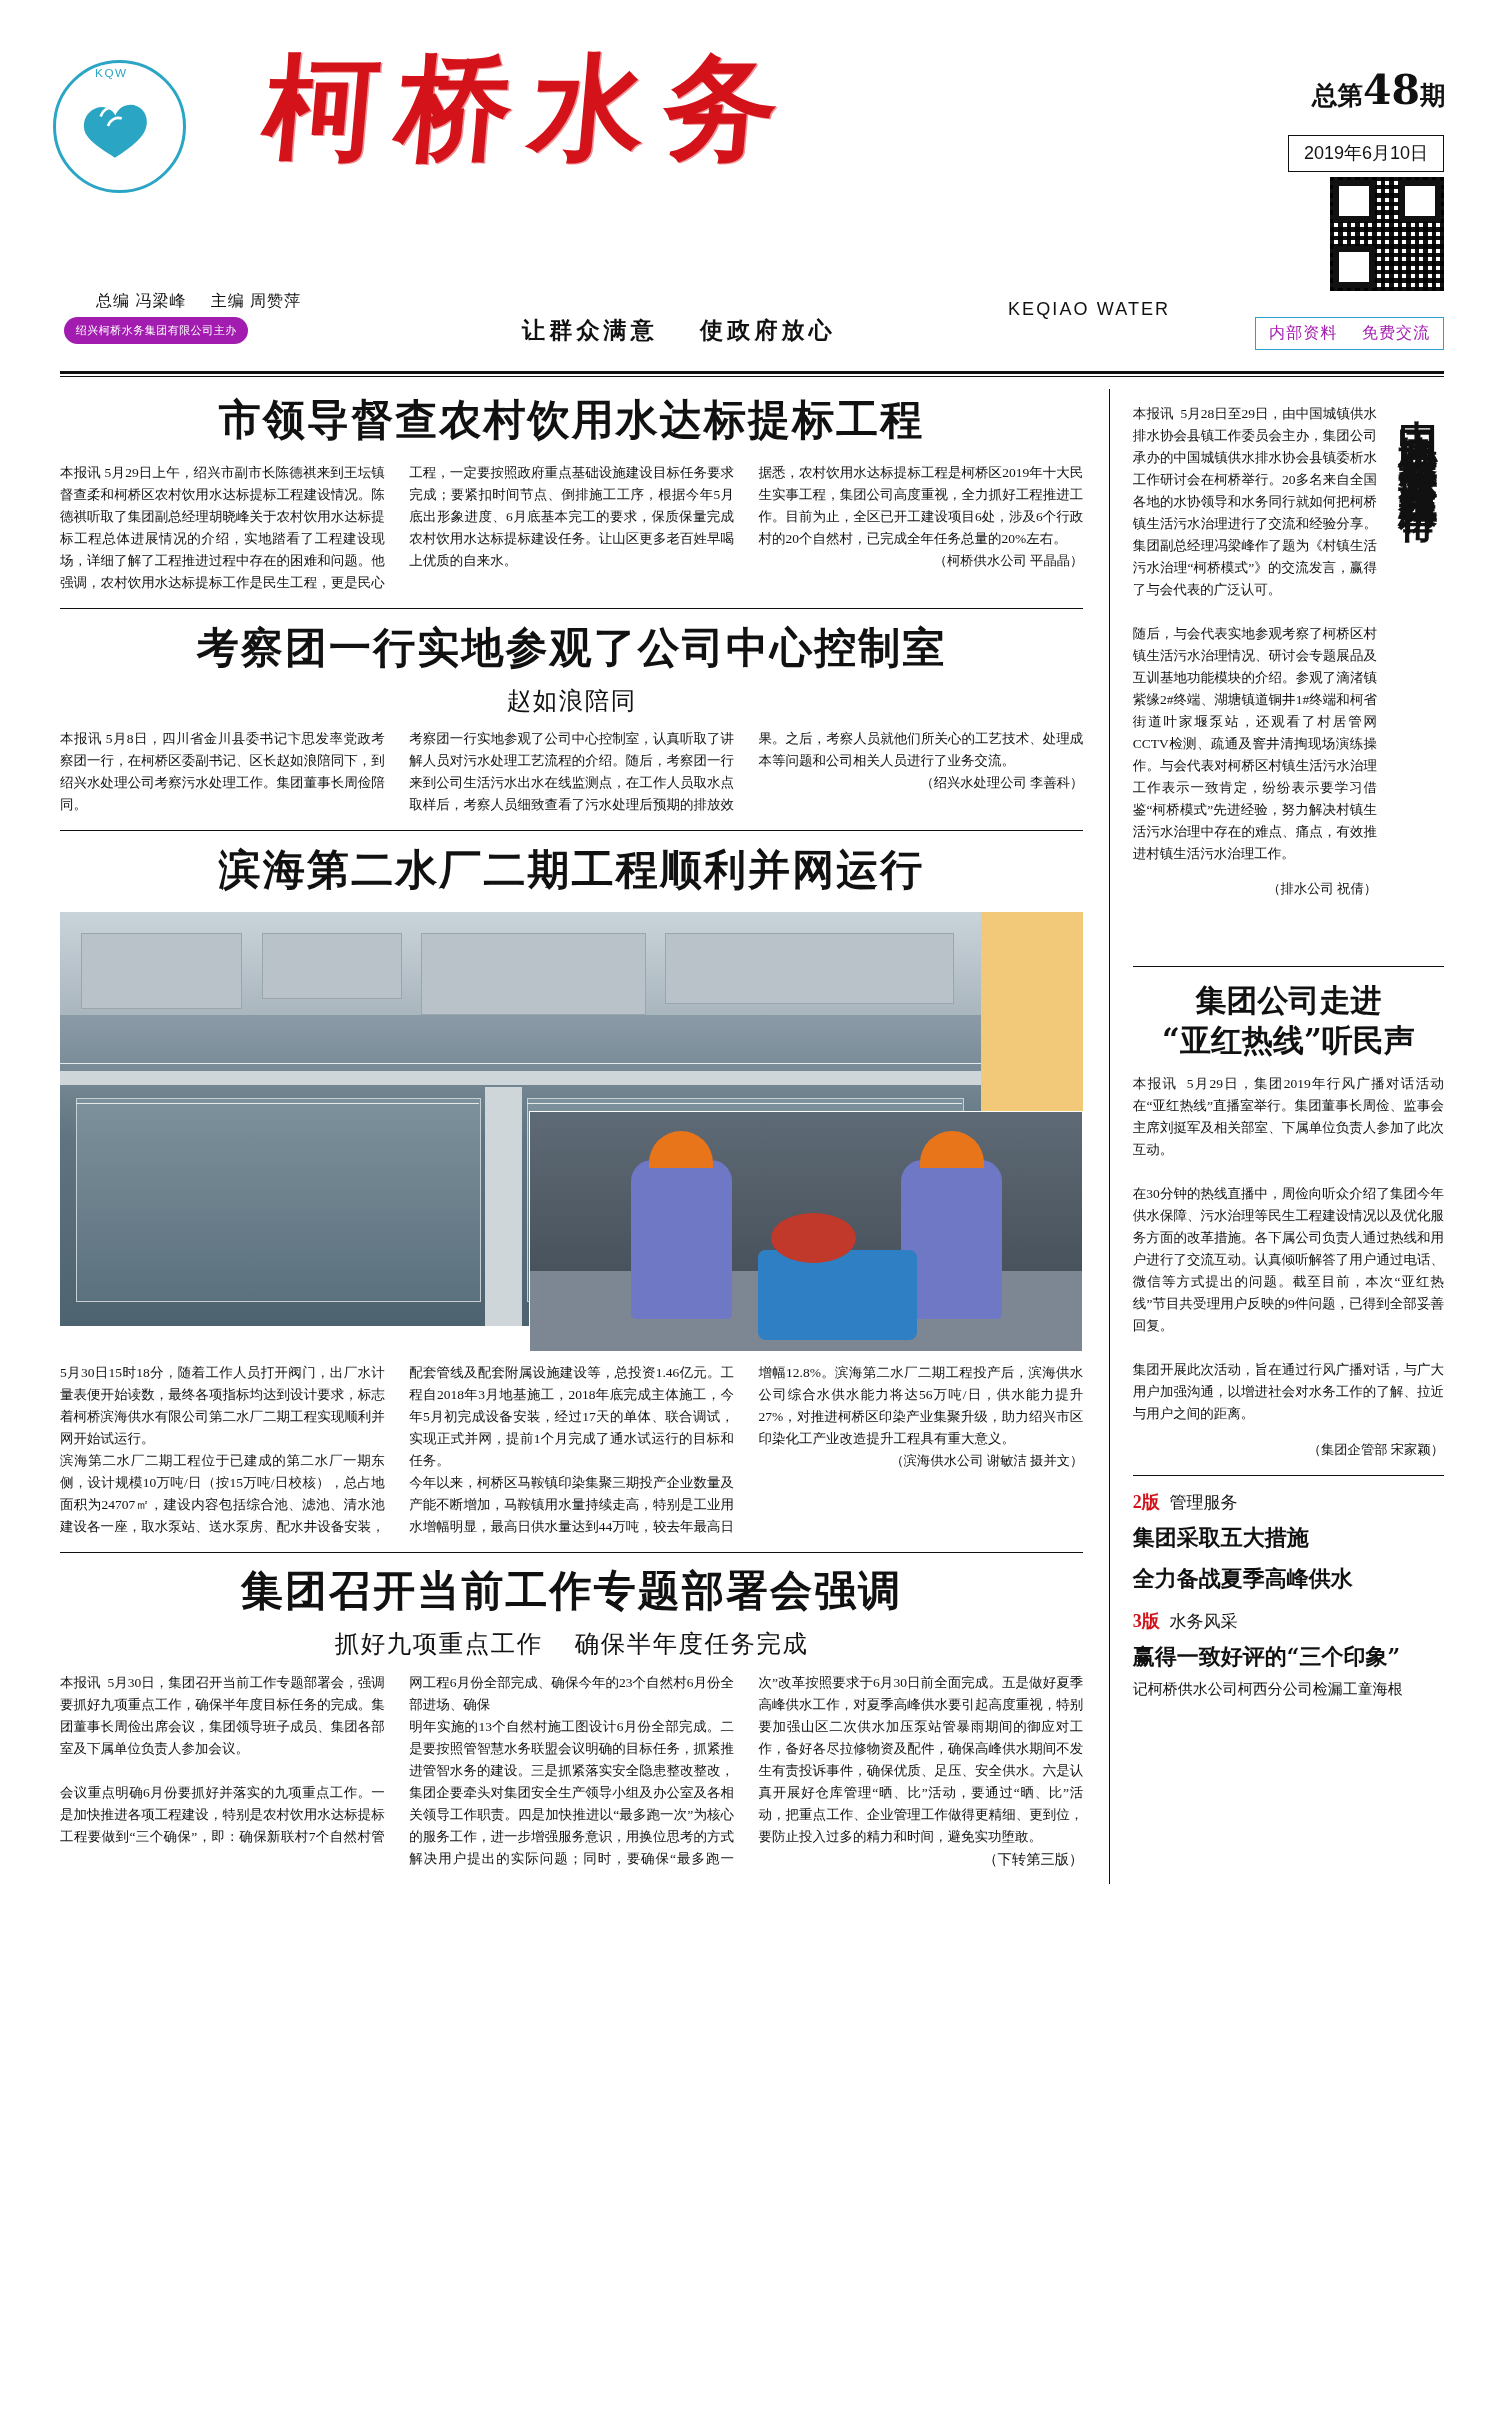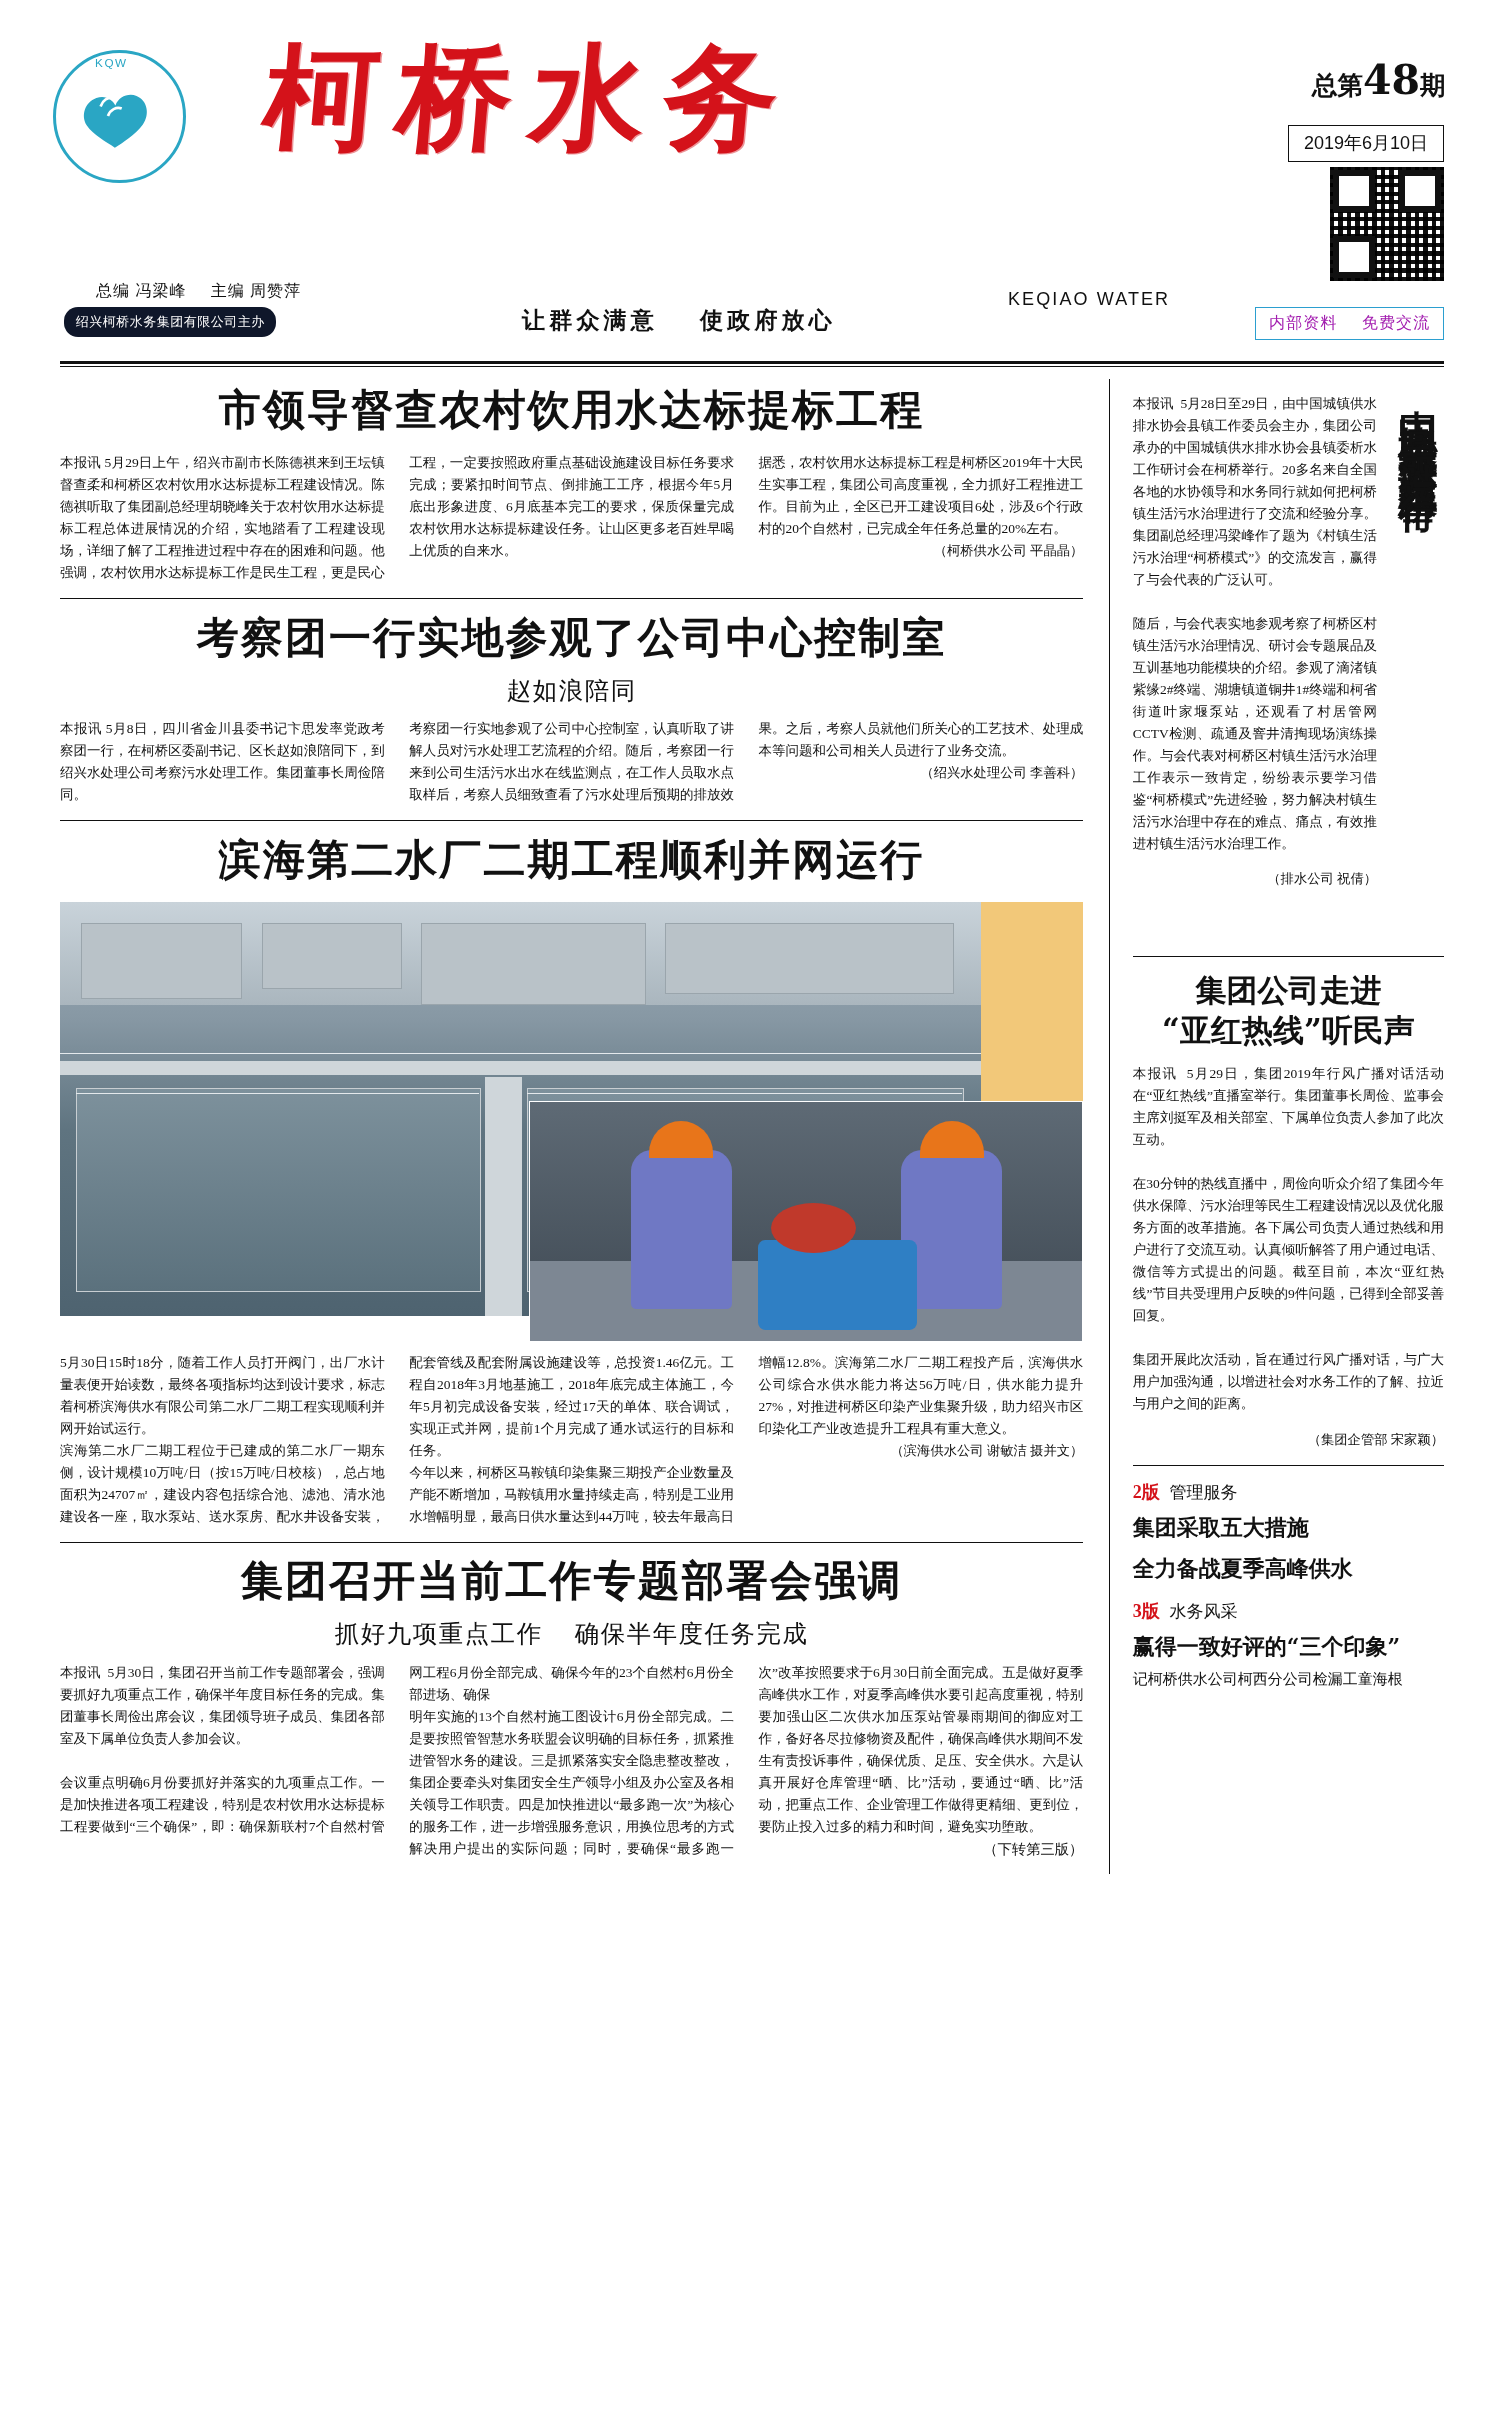--- a/index.html
+++ b/index.html
@@ -11,21 +11,21 @@
     width: 1504px;
     font-family: "Liberation Serif", "DejaVu Serif", serif;
     color: #111;
   }
   .page {
     position: relative;
     width: 1504px;
     height: 2413px;
     background: #fff;
     box-sizing: border-box;
-    padding: 0 32px;
+    padding: 10px 32px;
   }
 
   
   .masthead {
     position: relative;
     height: 297px;
   }
   .logo-mark {
     position: absolute;
     left: 21px;
@@ -146,23 +146,23 @@
 
   
   .bannerrow {
     position: relative;
     height: 51px;
     margin-top: 9.6px;
   }
   .org-badge {
     position: absolute;
     left: 32px; top: 0;
-    background: #0f172a;
+    background: #a21caf;
     color: #fff;
-    font-size: 13px;
+    font-size: 11px;
     padding: 6.4px 11.7px;
     letter-spacing: 0.5px;
     font-family: "Liberation Sans", sans-serif;
     white-space: nowrap;
     border-radius: 14px;
   }
   .slogan {
     position: absolute;
     left: 462px; top: -2.1px;
     font-size: 23px;

